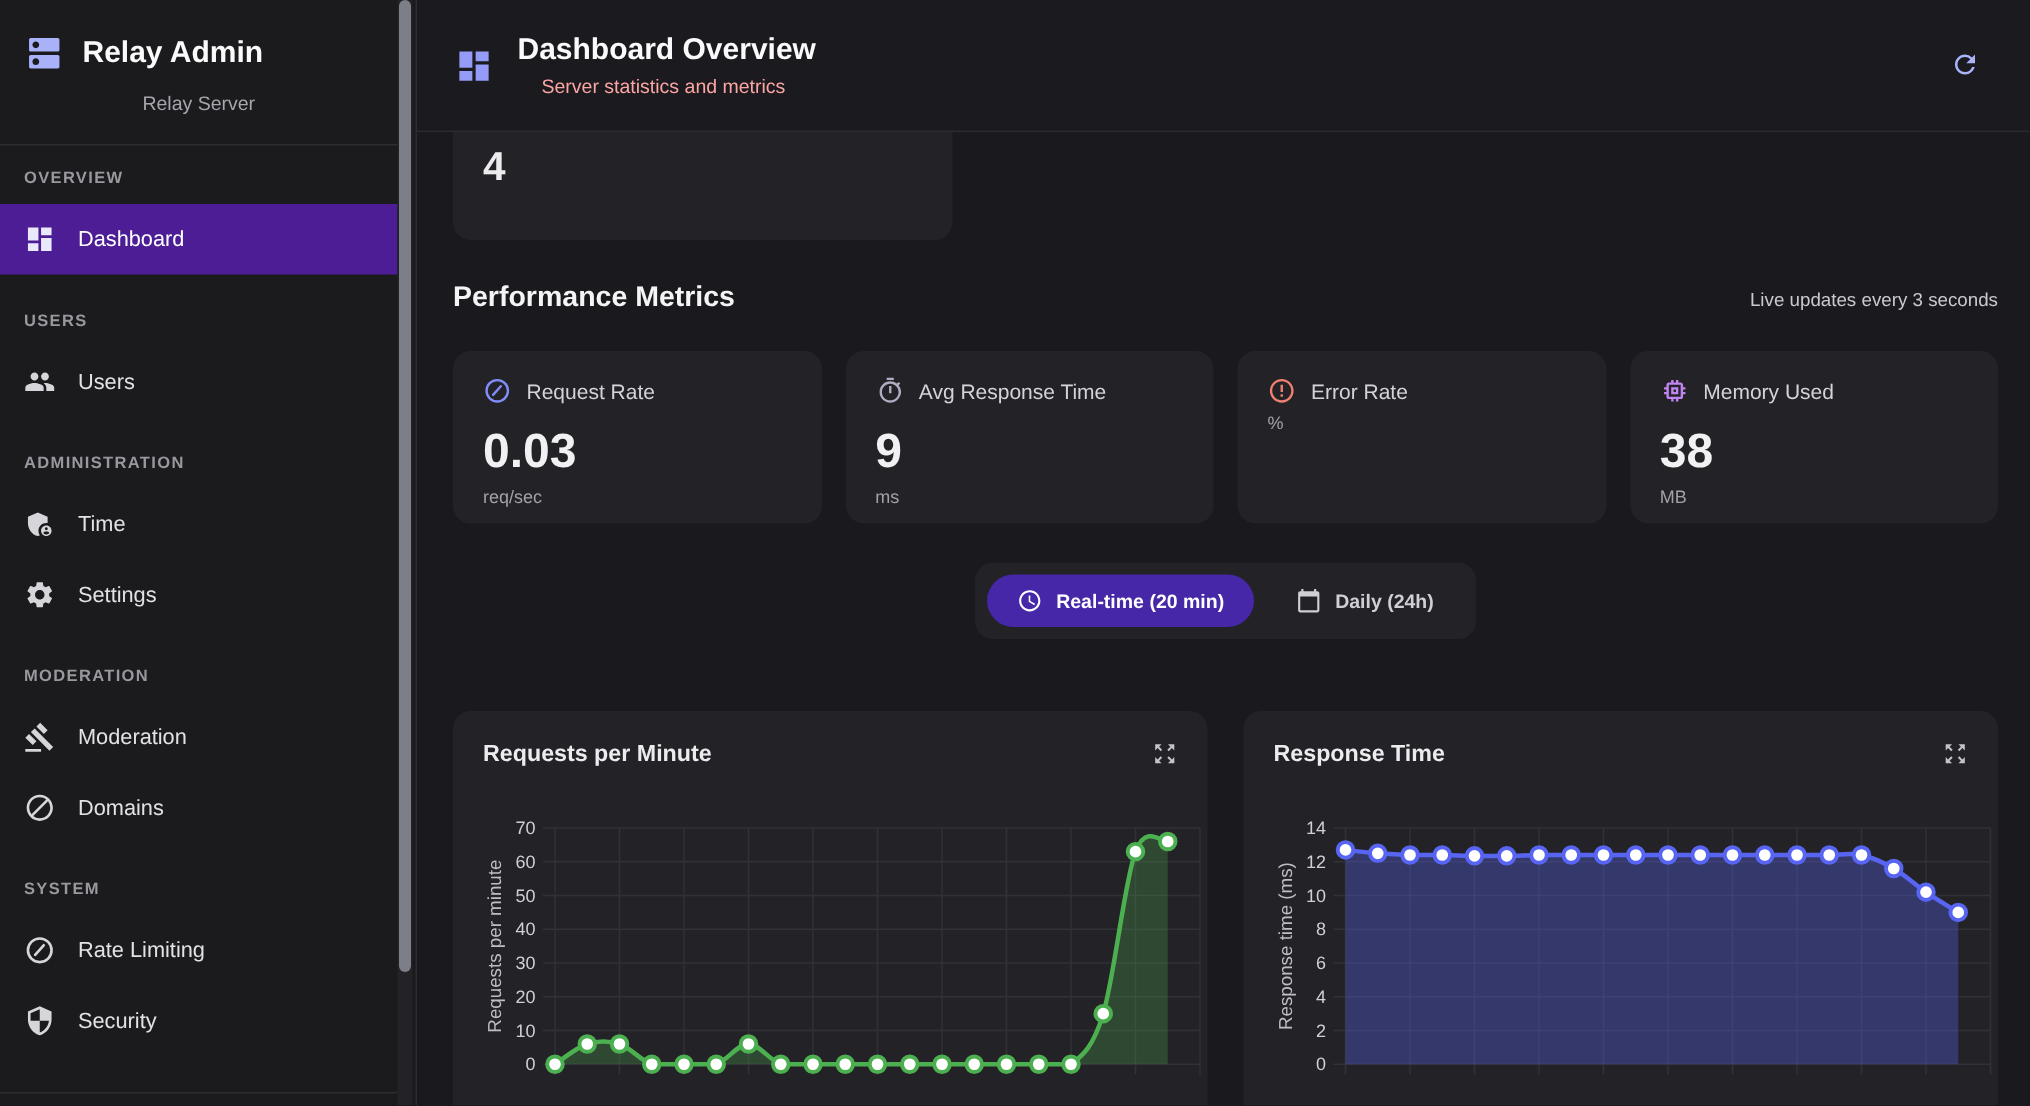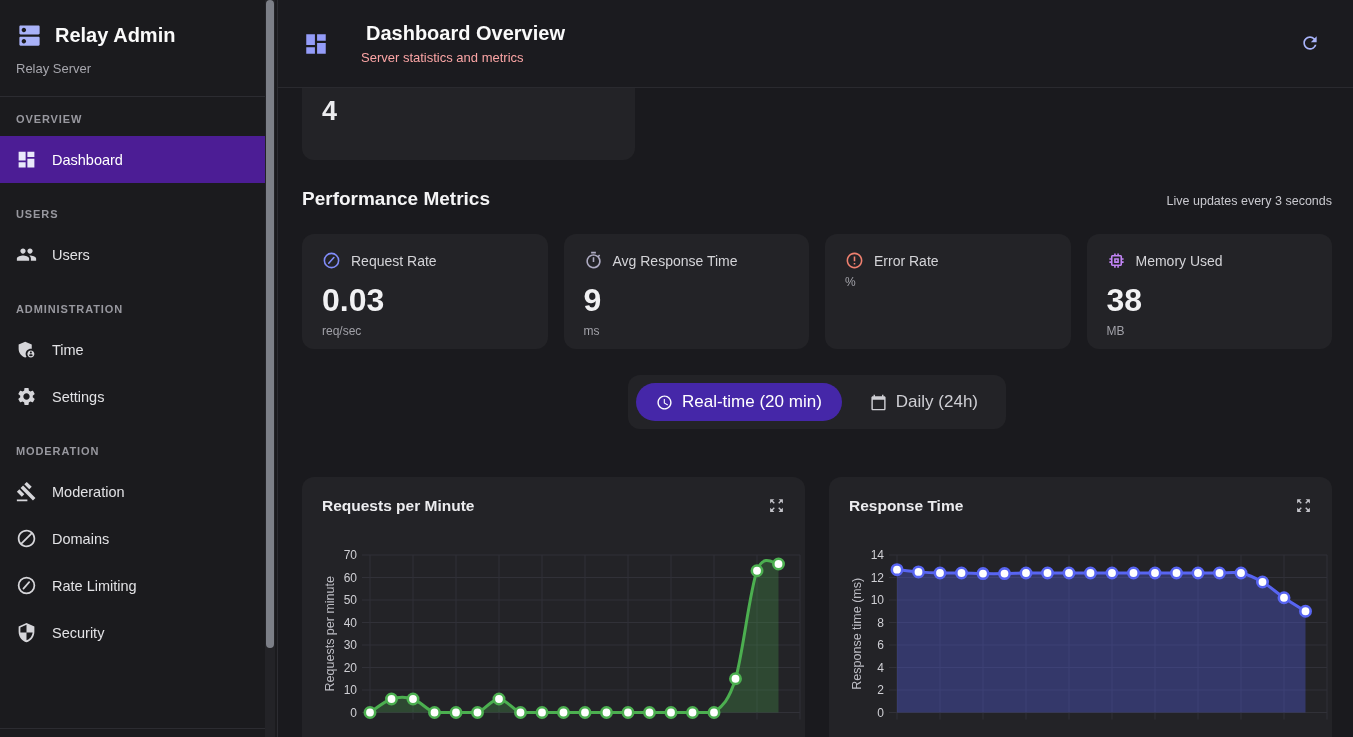--- a/index.html
+++ b/index.html
@@ -9,21 +9,21 @@
     font-family:"Liberation Sans", sans-serif;
   }
   
   aside { position:relative; width:278px; height:737px; background:#1b1b1e;
           border-right:1px solid #2c2c31; flex:0 0 278px; }
   .side-inner { width:265px; }
   .side-head { padding:22px 16px 0 16px; }
   .brand-row { display:flex; align-items:center; gap:12px; }
   .brand-row svg { width:27px; height:27px; color:#a9b2f8; }
   .brand-title { font-size:20px; font-weight:700; color:#fafafa; }
-  .side-sub { margin-top:12px; font-size:13px; color:#a6a6ad; }
+  .side-sub { margin-top:12px; font-size:13px; color:#a6a6ad;text-align:center; }
   .side-divider { margin-top:20px; border-top:1px solid #2c2c31; }
   .nav-label { padding:25px 16px 11px 16px; font-size:11px; font-weight:700;
                letter-spacing:.9px; color:#98989f; }
   .nav-label.first { padding-top:16px; }
   .nav-item { display:flex; align-items:center; gap:15px; height:47px;
               padding:0 16px; font-size:14.5px; color:#e2e2e5; cursor:pointer; }
   .nav-item svg { width:21px; height:21px; color:#d6d6da; flex:0 0 21px; }
   .nav-item.active { background:#3b239b; color:#ffffff; }
   .nav-item.active svg { color:#e9e9fb; }
   .side-footer-line { position:absolute; left:0; bottom:8px; width:265px;
@@ -31,21 +31,21 @@
   .side-scroll-track { position:absolute; top:0; right:2px; width:10px; height:737px;
                        background:#232327; }
   .side-scroll-thumb { position:absolute; top:0; left:1px; width:8px; height:648px;
                        background:#7c7f87; border-radius:4px; }
   
   main { flex:1; display:flex; flex-direction:column; height:737px; overflow:hidden; }
   header { flex:0 0 88px; display:flex; align-items:center; gap:16px;
            padding:0 32px 0 25px; background:#1b1b1f; border-bottom:1px solid #2a2a2f; }
   header .hicon { width:26px; height:26px; color:#949cf8; }
   .htitles { display:flex; flex-direction:column; gap:5px; }
-  .htitle { font-size:20px; font-weight:700; color:#fafafa;margin-left:21px; }
+  .htitle { font-size:20px; font-weight:700; color:#fafafa; }
   .hsub { font-size:13px; color:#fca5a5;margin-left:16px; }
   .refresh-btn { margin-left:auto; background:none; border:none; cursor:pointer;
                  width:22px; height:22px; color:#a9b4fa; }
   .refresh-btn svg { width:20px; height:20px; }
   .content { flex:1; padding:0 21px 0 24px; overflow:hidden; }
   
   .partial-card { width:333px; height:72px; background:#232327;
                   border-radius:0 0 12px 12px; padding:8px 20px; }
   .partial-card .big { font-size:27px; font-weight:700; color:#ececef; }
   
@@ -58,21 +58,21 @@
   .stat-top { display:flex; align-items:center; gap:10px; }
   .stat-top svg { width:19px; height:19px; }
   .stat-label { font-size:14px; font-weight:500; color:#d4d4d8; }
   .stat-value { margin-top:12px; font-size:32px; font-weight:700; color:#f1f1f3; }
   .stat-unit { margin-top:5px; font-size:12px; color:#a1a1a8; }
   
   .toggle-wrap { display:flex; justify-content:center; margin-top:26px; }
   .toggle { display:flex; align-items:center; gap:8px; background:#232327;
             border-radius:12px; padding:8px; }
   .pill { display:flex; align-items:center; gap:9px; border:none; cursor:pointer;
-          border-radius:999px; padding:9px 20px; font-size:17px; font-weight:400;
+          border-radius:999px; padding:9px 20px; font-size:13px; font-weight:700;
           background:transparent; color:#cfcfd4; font-family:inherit; }
   .pill svg { width:17px; height:17px; }
   .pill.selected { background:#4527a8; color:#ffffff; }
   
   .charts { display:grid; grid-template-columns:1fr 1fr; gap:24px; margin-top:48px; }
   .chart-card { background:#232327; border-radius:12px; padding:20px 0 0 20px; height:420px; }
   .chart-head { display:flex; align-items:center; justify-content:space-between;
                 padding-right:20px; }
   .chart-title { font-size:15.5px; font-weight:700; color:#ececef; }
   .expand-btn { background:none; border:none; cursor:pointer; width:18px; height:18px;
@@ -134,20 +134,21 @@
           </svg>
         <span>Moderation</span>
       </div>
       <div class="nav-item">
         <svg viewBox="0 0 24 24" fill="currentColor">
             <path d="M12 2C6.48 2 2 6.48 2 12s4.48 10 10 10 10-4.48 10-10S17.52 2 12 2zM4 12c0-4.42 3.58-8 8-8 1.85 0 3.55.63 4.9 1.69L5.69 16.9A7.902 7.902 0 0 1 4 12zm8 8c-1.85 0-3.55-.63-4.9-1.69L18.31 7.1A7.902 7.902 0 0 1 20 12c0 4.42-3.58 8-8 8z"></path>
           </svg>
         <span>Domains</span>
       </div>
 
+      <div class="nav-label">SYSTEM</div>
       <div class="nav-item">
         <svg viewBox="0 0 24 24" fill="none" stroke="currentColor" stroke-width="2">
             <circle cx="12" cy="12" r="9"></circle>
             <path d="M8.5 15.5 15 8.2" stroke-linecap="round"></path>
           </svg>
         <span>Rate Limiting</span>
       </div>
       <div class="nav-item">
         <svg viewBox="0 0 24 24" fill="currentColor">
             <path d="M12 1L3 5v6c0 5.55 3.84 10.74 9 12 5.16-1.26 9-6.45 9-12V5l-9-4zm0 10.99h7c-.53 4.12-3.28 7.79-7 8.94V12H5V6.3l7-3.11v8.8z"></path>

